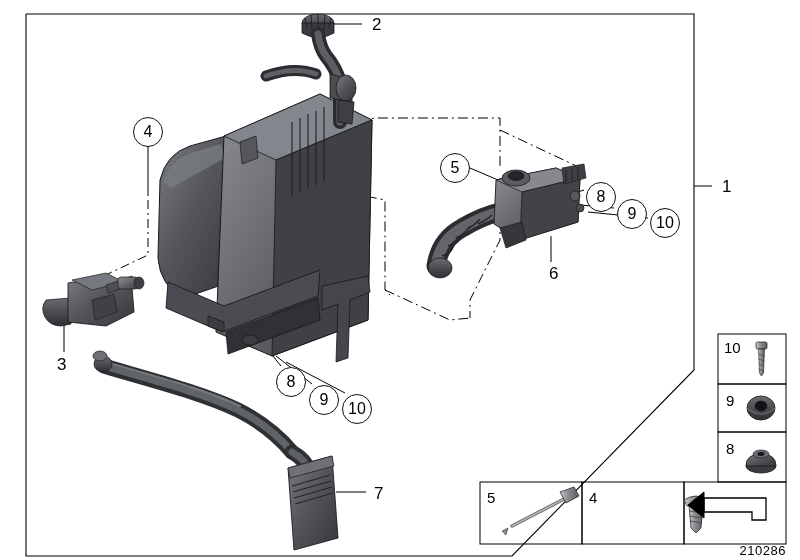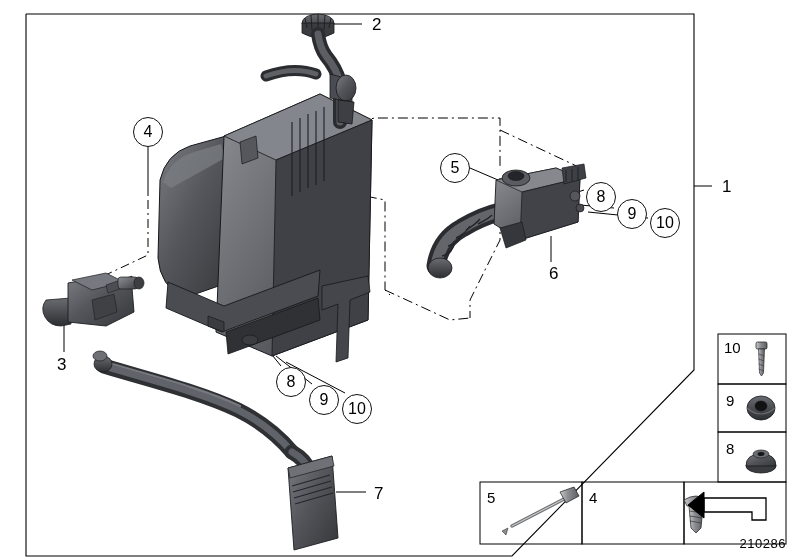--- a/index.html
+++ b/index.html
@@ -50,21 +50,21 @@
   }
   .smalllabel {
     position: absolute;
     font-size: 14px;
     font-family: "Liberation Sans", sans-serif;
     color: #000;
   }
   #diagram-id {
     position: absolute;
     right: 14px;
-    bottom: 9px;
+    bottom: 2px;
     font-size: 13px;
     letter-spacing: 0.5px;
     color: #000;
   }
 </style>
 </head>
 <body>
 
 <div id="diagram-root">
 

